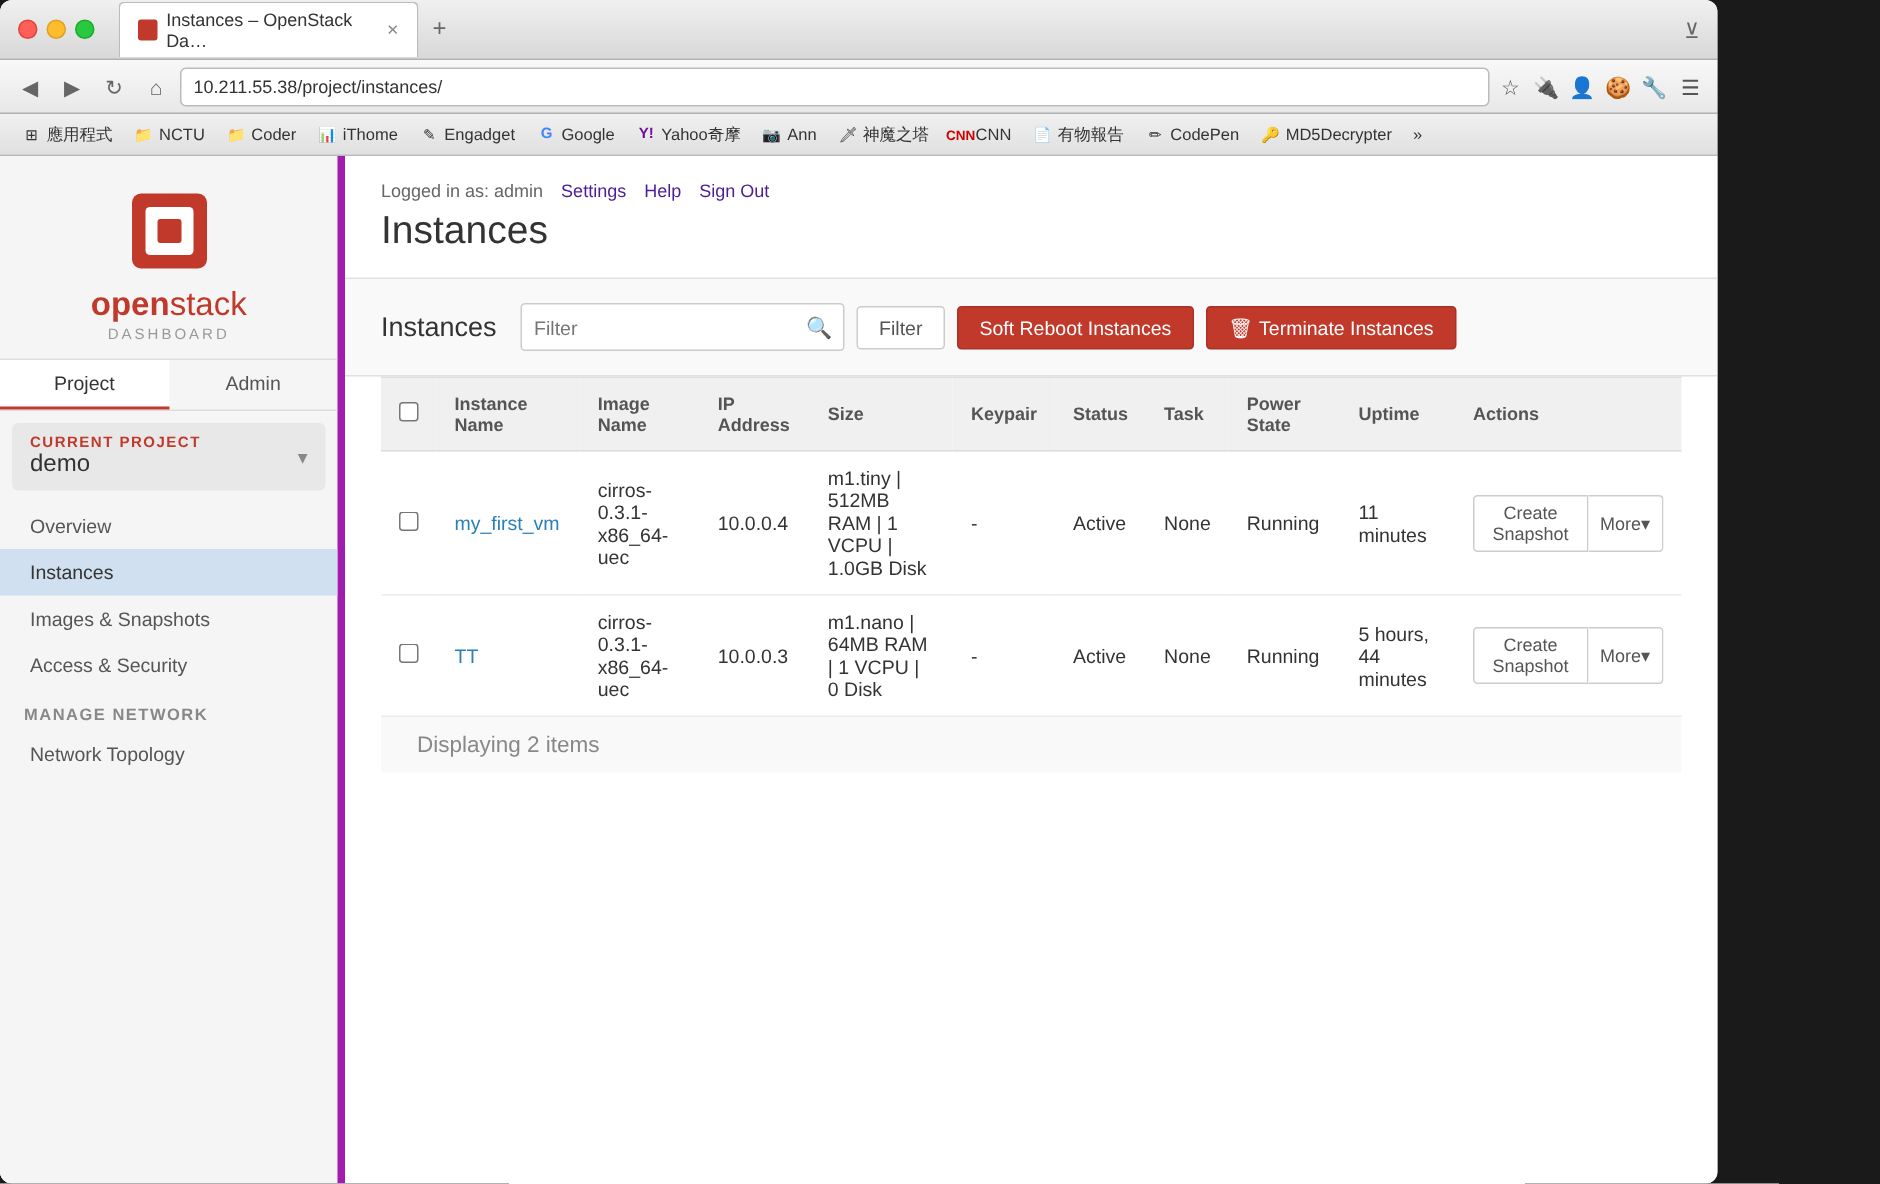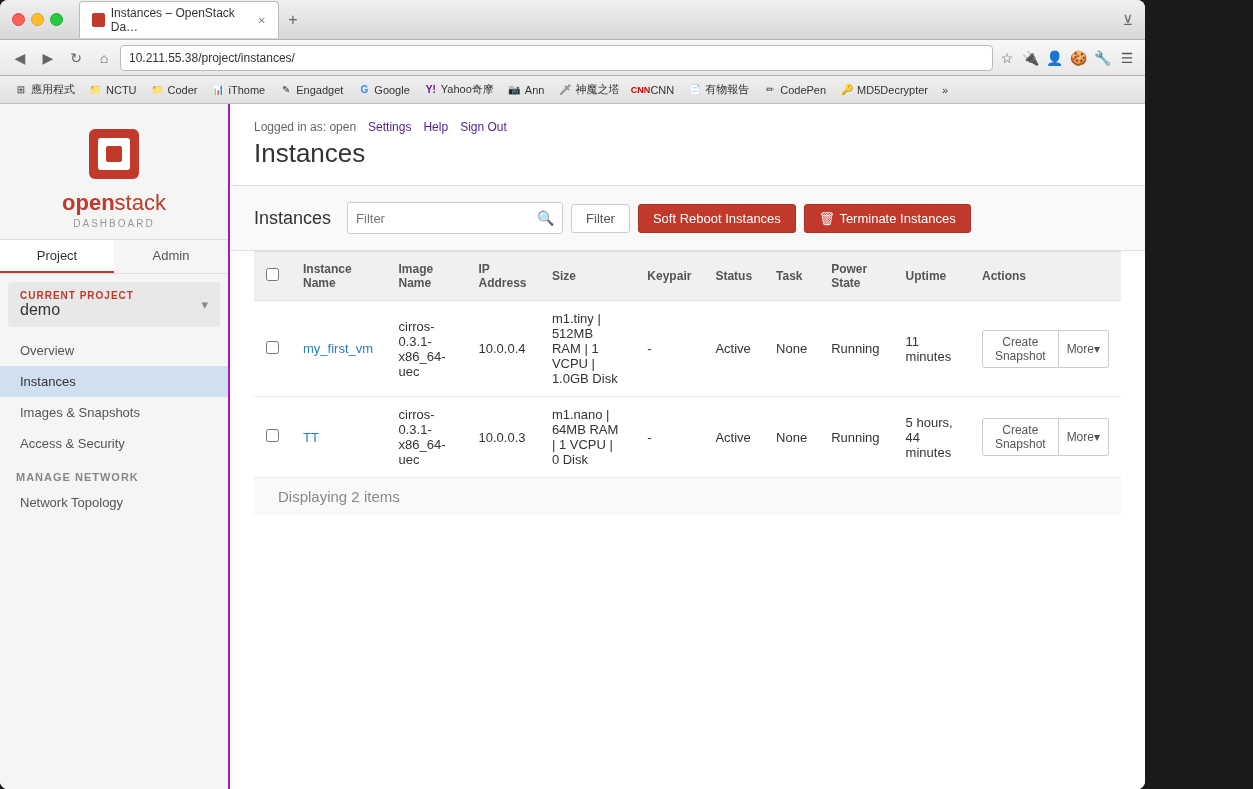--- a/index.html
+++ b/index.html
@@ -106,21 +106,21 @@
       display: flex;
       flex: 1;
       overflow: hidden;
       background: #f5f5f5;
     }
 
     
     .sidebar {
       width: 230px;
       background: #f5f5f5;
-      border-right: 2px solid #a21caf;
+      border-right: 5px solid #a21caf;
       flex-shrink: 0;
       display: flex;
       flex-direction: column;
       overflow-y: auto;
     }
     .sidebar-logo {
       display: flex;
       flex-direction: column;
       align-items: center;
       padding: 20px 0 10px;
@@ -481,21 +481,21 @@
       <div class="sidebar-section-label">Manage Network</div>
 
       <a class="sidebar-nav-item">Network Topology</a>
     </div>
 
     <div class="main-content">
 
       <div class="page-header">
         <div>
           <div class="logged-in-bar">
-            <span>Logged in as: open</span>
+            <span>Logged in as: admin</span>
             <a>Settings</a>
             <a>Help</a>
             <a>Sign Out</a>
           </div>
           <div class="page-title-text">Instances</div>
         </div>
       </div>
 
       <div class="instances-toolbar">
         <span class="instances-toolbar-title">Instances</span>

